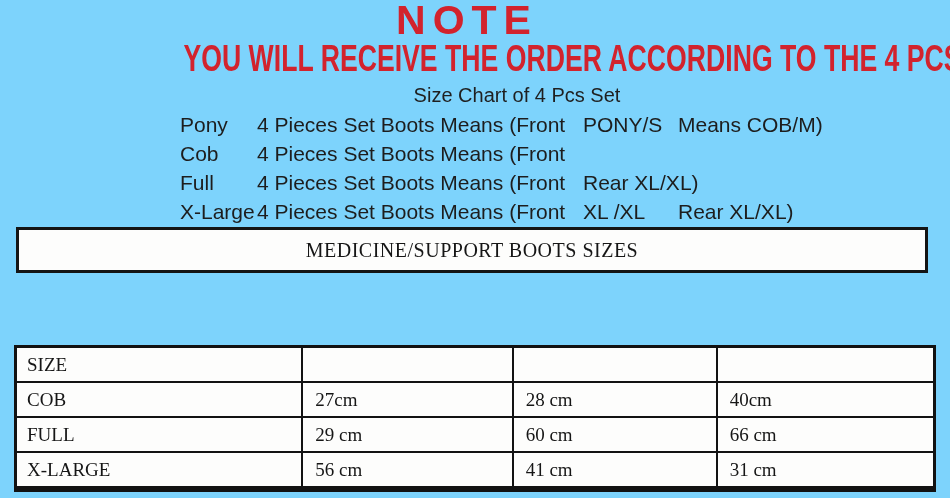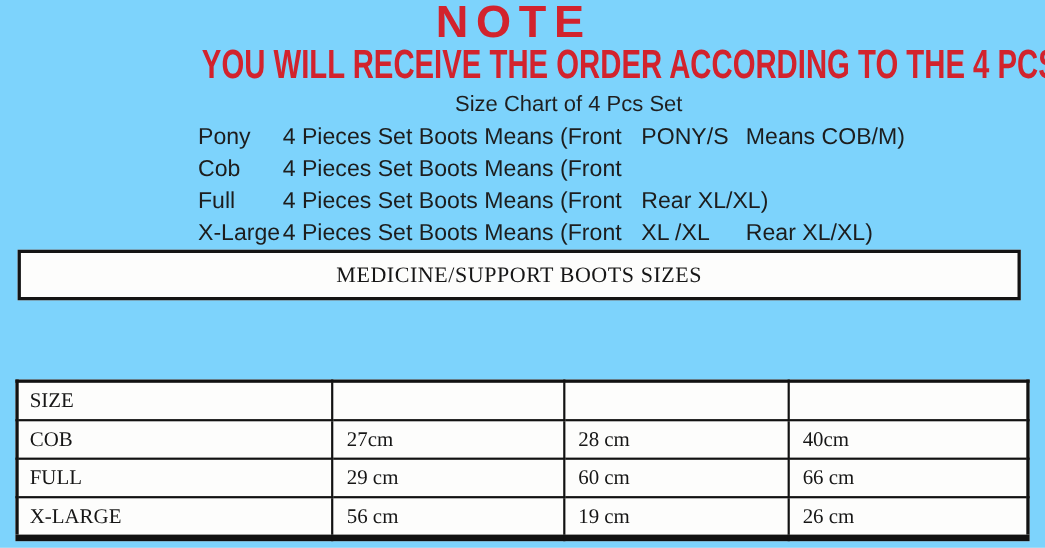--- a/index.html
+++ b/index.html
@@ -171,19 +171,19 @@
       </tr>
       <tr>
         <td class="c0">FULL</td>
         <td>29 cm</td>
         <td>60 cm</td>
         <td>66 cm</td>
       </tr>
       <tr>
         <td class="c0">X-LARGE</td>
         <td>56 cm</td>
-        <td>19 cm</td>
-        <td>26 cm</td>
+        <td>41 cm</td>
+        <td>31 cm</td>
       </tr>
     </tbody>
   </table>
 
 </div>
 
 </body></html>

